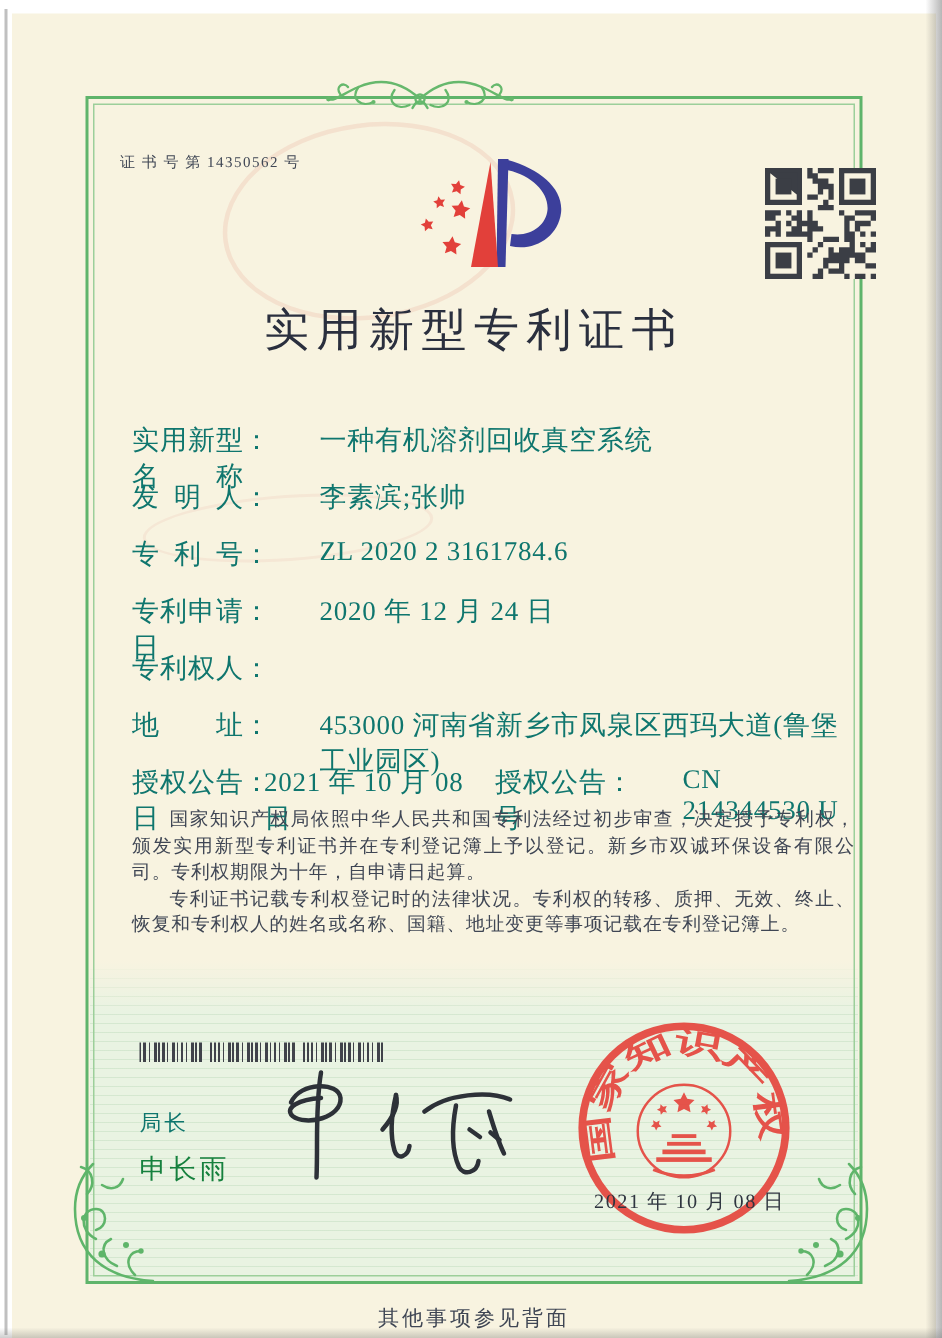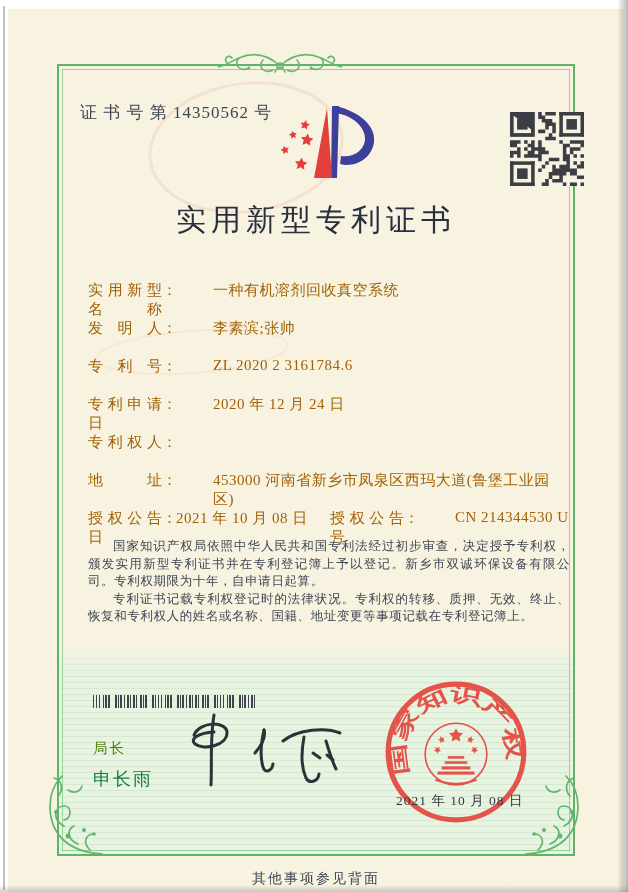--- a/index.html
+++ b/index.html
@@ -22,39 +22,39 @@
   .waves{position:absolute;inset:0;opacity:.8;
         background:repeating-linear-gradient(to bottom,rgba(130,185,135,.25) 0 1px,rgba(0,0,0,0) 1px 6px);
         -webkit-mask-image:linear-gradient(to bottom,transparent 0,black 18%);
         mask-image:linear-gradient(to bottom,transparent 0,black 18%);}
   
   .wm{position:absolute;left:148px;top:82px;width:190px;height:125px;border-radius:50%;
       border:3px solid rgba(226,130,115,.16);transform:rotate(-8deg);z-index:1;}
   .wm2{position:absolute;left:95px;top:330px;width:190px;height:40px;border-radius:50%;
       border:2px solid rgba(226,130,115,.10);transform:rotate(-4deg);z-index:1;}
   
-  .cert-no{position:absolute;left:80px;top:101px;font-size:17px;letter-spacing:1px;color:#3f4654;z-index:4;}
+  .cert-no{position:absolute;left:80px;top:101px;font-size:10px;letter-spacing:1px;color:#3f4654;z-index:4;}
   .logo{position:absolute;left:252px;top:92px;z-index:4;}
   .qr{position:absolute;left:510px;top:112px;z-index:4;}
   .title{position:absolute;left:57px;top:200px;width:518px;text-align:center;font-size:30px;
          font-weight:normal;letter-spacing:5px;color:#2a2f3e;z-index:4;}
-  .fields{position:absolute;left:88px;top:281px;width:482px;z-index:4;font-size:15px;color:#a16207;}
+  .fields{position:absolute;left:88px;top:281px;width:482px;z-index:4;font-size:18px;color:#0f766e;}
   .frow{display:flex;height:38px;align-items:flex-start;}
   .flabel{width:74px;display:inline-block;text-align:justify;text-align-last:justify;flex:0 0 74px;}
   .fcolon{width:14px;flex:0 0 14px;}
   .fvalue{letter-spacing:.5px;margin-left:37px;}
   .gval1{width:154px;flex:0 0 154px;letter-spacing:.5px;}
   .paras{position:absolute;left:88px;top:538px;width:482px;font-size:12.5px;line-height:17.5px;
          color:#3f4654;text-align:justify;z-index:4;}
   .paras p{margin:0;text-indent:2em;letter-spacing:.6px;}
   .barcode{position:absolute;left:93px;top:695px;width:163px;height:13px;z-index:4;
         background:repeating-linear-gradient(90deg,#40434a 0 1.2px,transparent 1.2px 2.6px,
         #40434a 2.6px 4.4px,transparent 4.4px 6.2px,#40434a 6.2px 6.8px,transparent 6.8px 9.6px,
         #40434a 9.6px 11.4px,transparent 11.4px 12.4px);}
-  .signer-title{position:absolute;left:93px;top:739px;font-size:14.5px;color:#4d7c0f;z-index:4;letter-spacing:2px;}
+  .signer-title{position:absolute;left:93px;top:739px;font-size:14.5px;color:#0f766e;z-index:4;letter-spacing:2px;}
   .signer-name{position:absolute;left:93px;top:767px;font-size:18px;color:#15803d;z-index:4;letter-spacing:2px;}
   .sig{position:absolute;left:180px;top:705px;z-index:4;}
   .seal{position:absolute;left:382px;top:678px;z-index:5;opacity:.92;}
   .seal-date{position:absolute;left:396px;top:792px;font-size:13.5px;color:#2f3540;letter-spacing:1px;z-index:6;}
   .page-info{position:absolute;left:57px;top:838px;width:518px;text-align:center;font-size:12px;color:#3f4654;z-index:4;}
   .back-note{position:absolute;left:57px;top:870px;width:518px;text-align:center;font-size:14px;color:#3f4654;z-index:4;letter-spacing:2px;}
   .orn-top{position:absolute;left:205px;top:44px;z-index:3;}
   .orn-bl{position:absolute;left:38px;top:766px;z-index:3;}
   .orn-br{position:absolute;left:512px;top:766px;z-index:3;transform:scaleX(-1);}
 </style>

